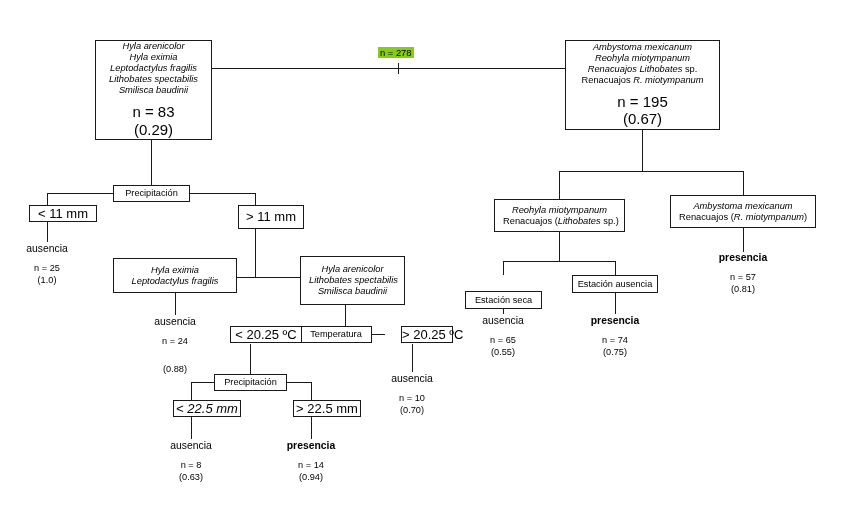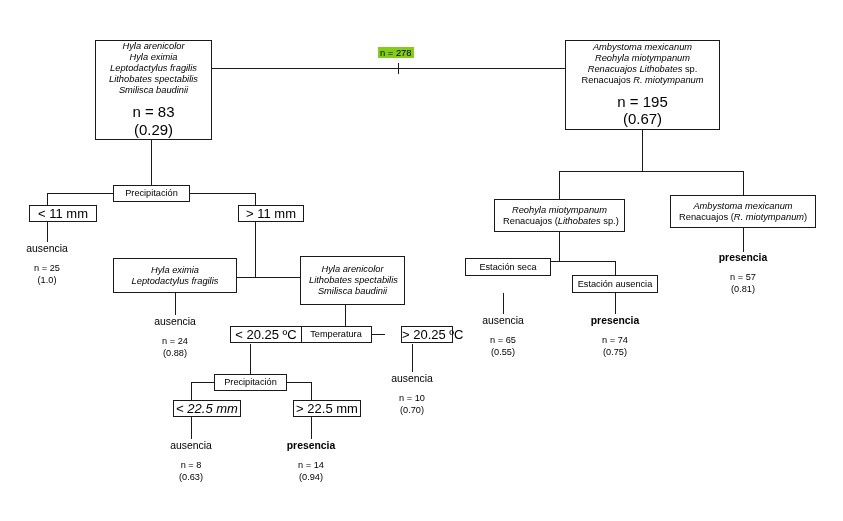--- a/index.html
+++ b/index.html
@@ -128,39 +128,39 @@
   </div>
 
   <div class="box var-node" style="left:113px;top:185px;width:77px;height:17px;">
     <span class="ln">Precipitación</span>
   </div>
 
   <div class="box cond-node" style="left:13px;top:205px;width:68px;height:17px;">
     <span class="ln">&lt; 11 mm</span>
   </div>
 
-  <div class="box cond-node" style="left:222px;top:205px;width:66px;height:17px;">
+  <div class="box cond-node" style="left:222px;top:205px;width:66px;height:24px;">
     <span class="ln">&gt; 11 mm</span>
   </div>
 
   <div class="leaf" style="left:2px;top:243px;width:90px;">
     <span class="lbl">ausencia</span>
     <span class="stats">n = 25</span>
     <span class="stats" style="margin-top:0;">(1.0)</span>
   </div>
 
   <div class="box sp-node" style="left:113px;top:258px;width:124px;height:35px;">
     <span class="ln it">Hyla eximia</span>
     <span class="ln it">Leptodactylus fragilis</span>
   </div>
 
   <div class="leaf" style="left:130px;top:316px;width:90px;">
     <span class="lbl">ausencia</span>
     <span class="stats">n = 24</span>
-    <span class="stats" style="margin-top:0;">(0.88)</span>
+    <span class="stats" style="margin-top:16px;">(0.88)</span>
   </div>
 
   <div class="box sp-node" style="left:300px;top:256px;width:105px;height:49px;">
     <span class="ln it">Hyla arenicolor</span>
     <span class="ln it">Lithobates spectabilis</span>
     <span class="ln it">Smilisca baudinii</span>
   </div>
 
   <div class="box var-node" style="left:300px;top:326px;width:72px;height:17px;">
     <span class="ln">Temperatura</span>
@@ -207,21 +207,21 @@
   <div class="box sp-node" style="left:494px;top:199px;width:131px;height:33px;">
     <span class="ln it">Reohyla miotympanum</span>
     <span class="ln">Renacuajos (<i>Lithobates</i> sp.)</span>
   </div>
 
   <div class="box sp-node" style="left:670px;top:195px;width:146px;height:33px;">
     <span class="ln it">Ambystoma mexicanum</span>
     <span class="ln">Renacuajos (<i>R. miotympanum</i>)</span>
   </div>
 
-  <div class="box var-node" style="left:465px;top:258px;width:86px;height:18px;">
+  <div class="box var-node" style="left:465px;top:291px;width:77px;height:18px;">
     <span class="ln">Estación seca</span>
   </div>
 
   <div class="box var-node" style="left:572px;top:275px;width:86px;height:18px;">
     <span class="ln">Estación ausencia</span>
   </div>
 
   <div class="leaf" style="left:458px;top:315px;width:90px;">
     <span class="lbl">ausencia</span>
     <span class="stats">n = 65</span>

